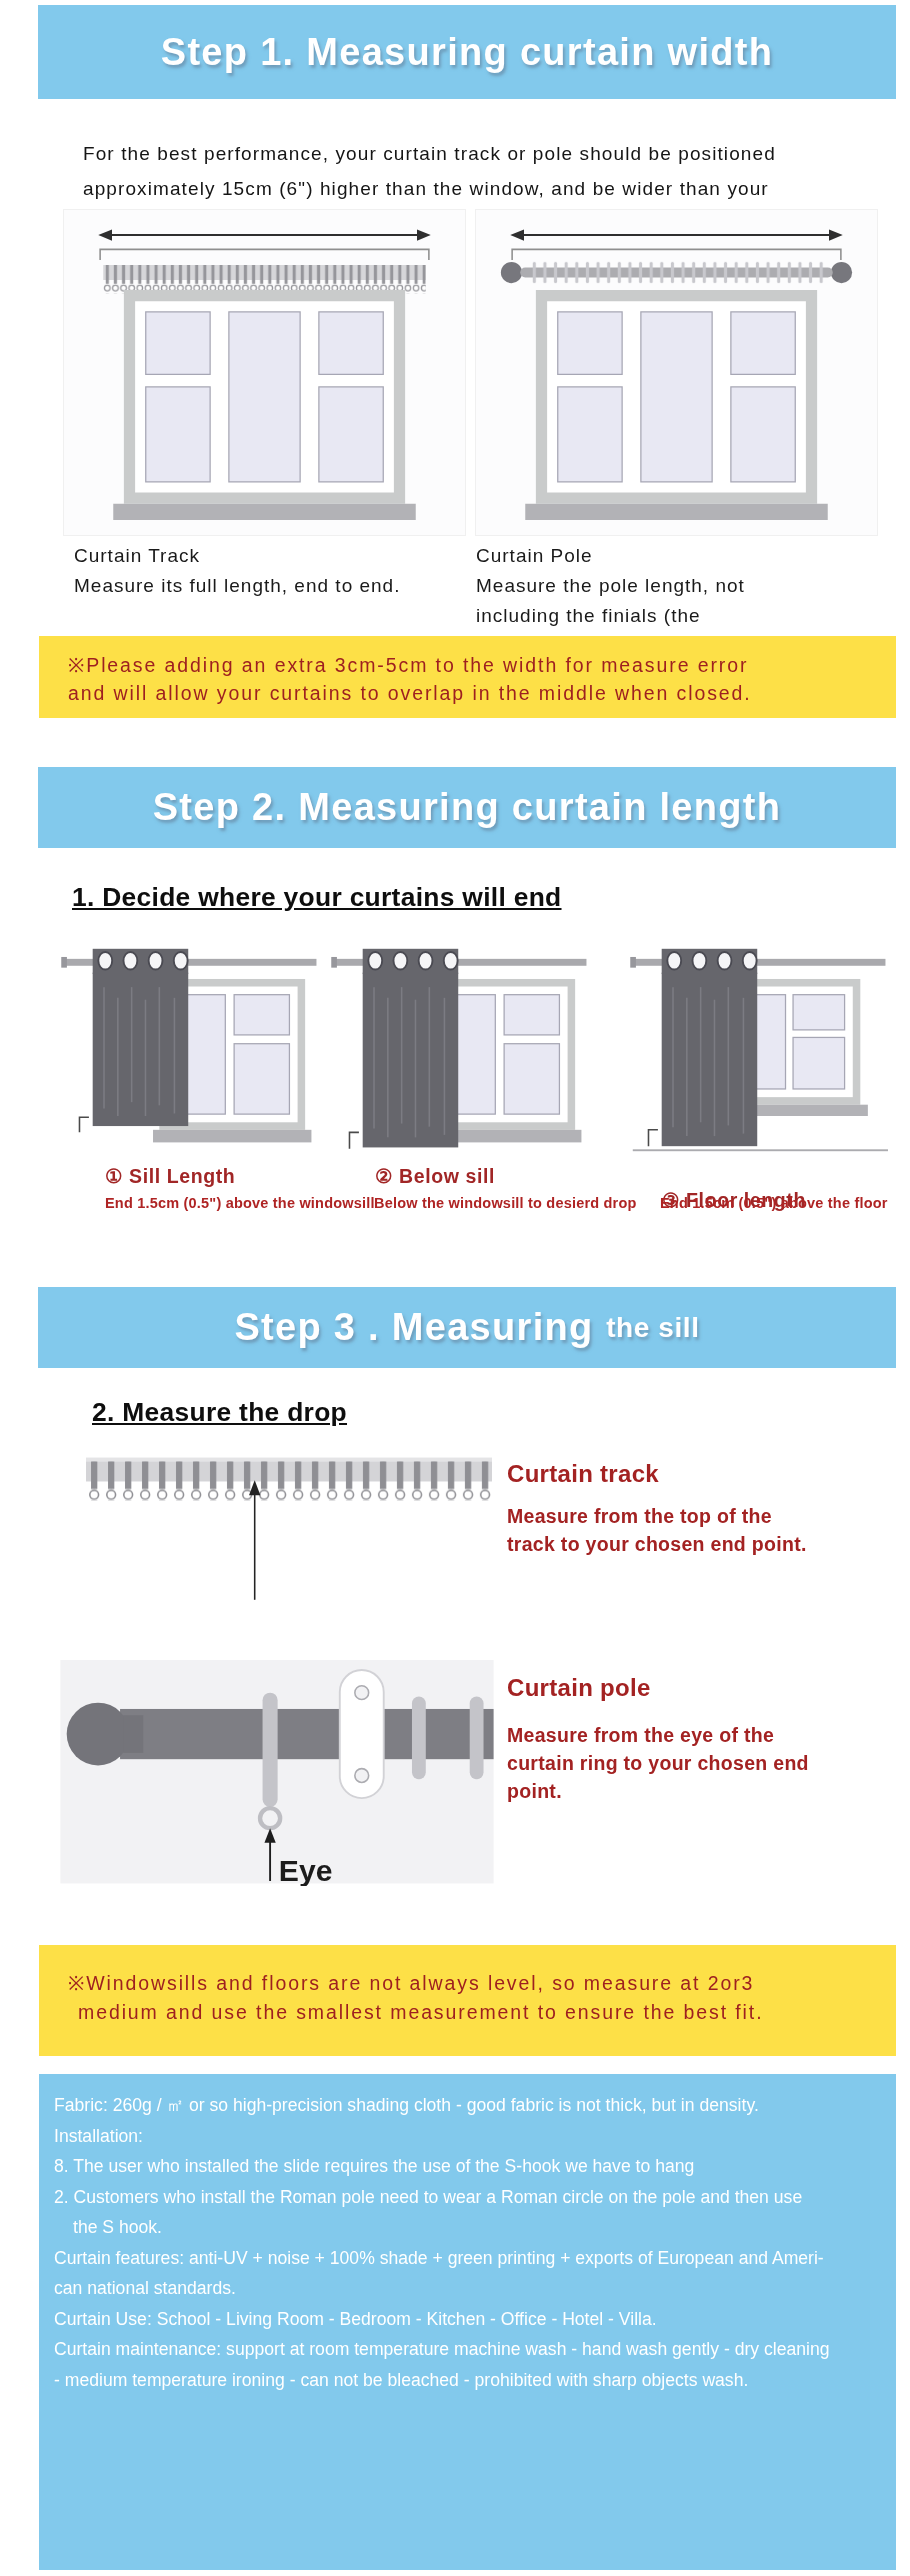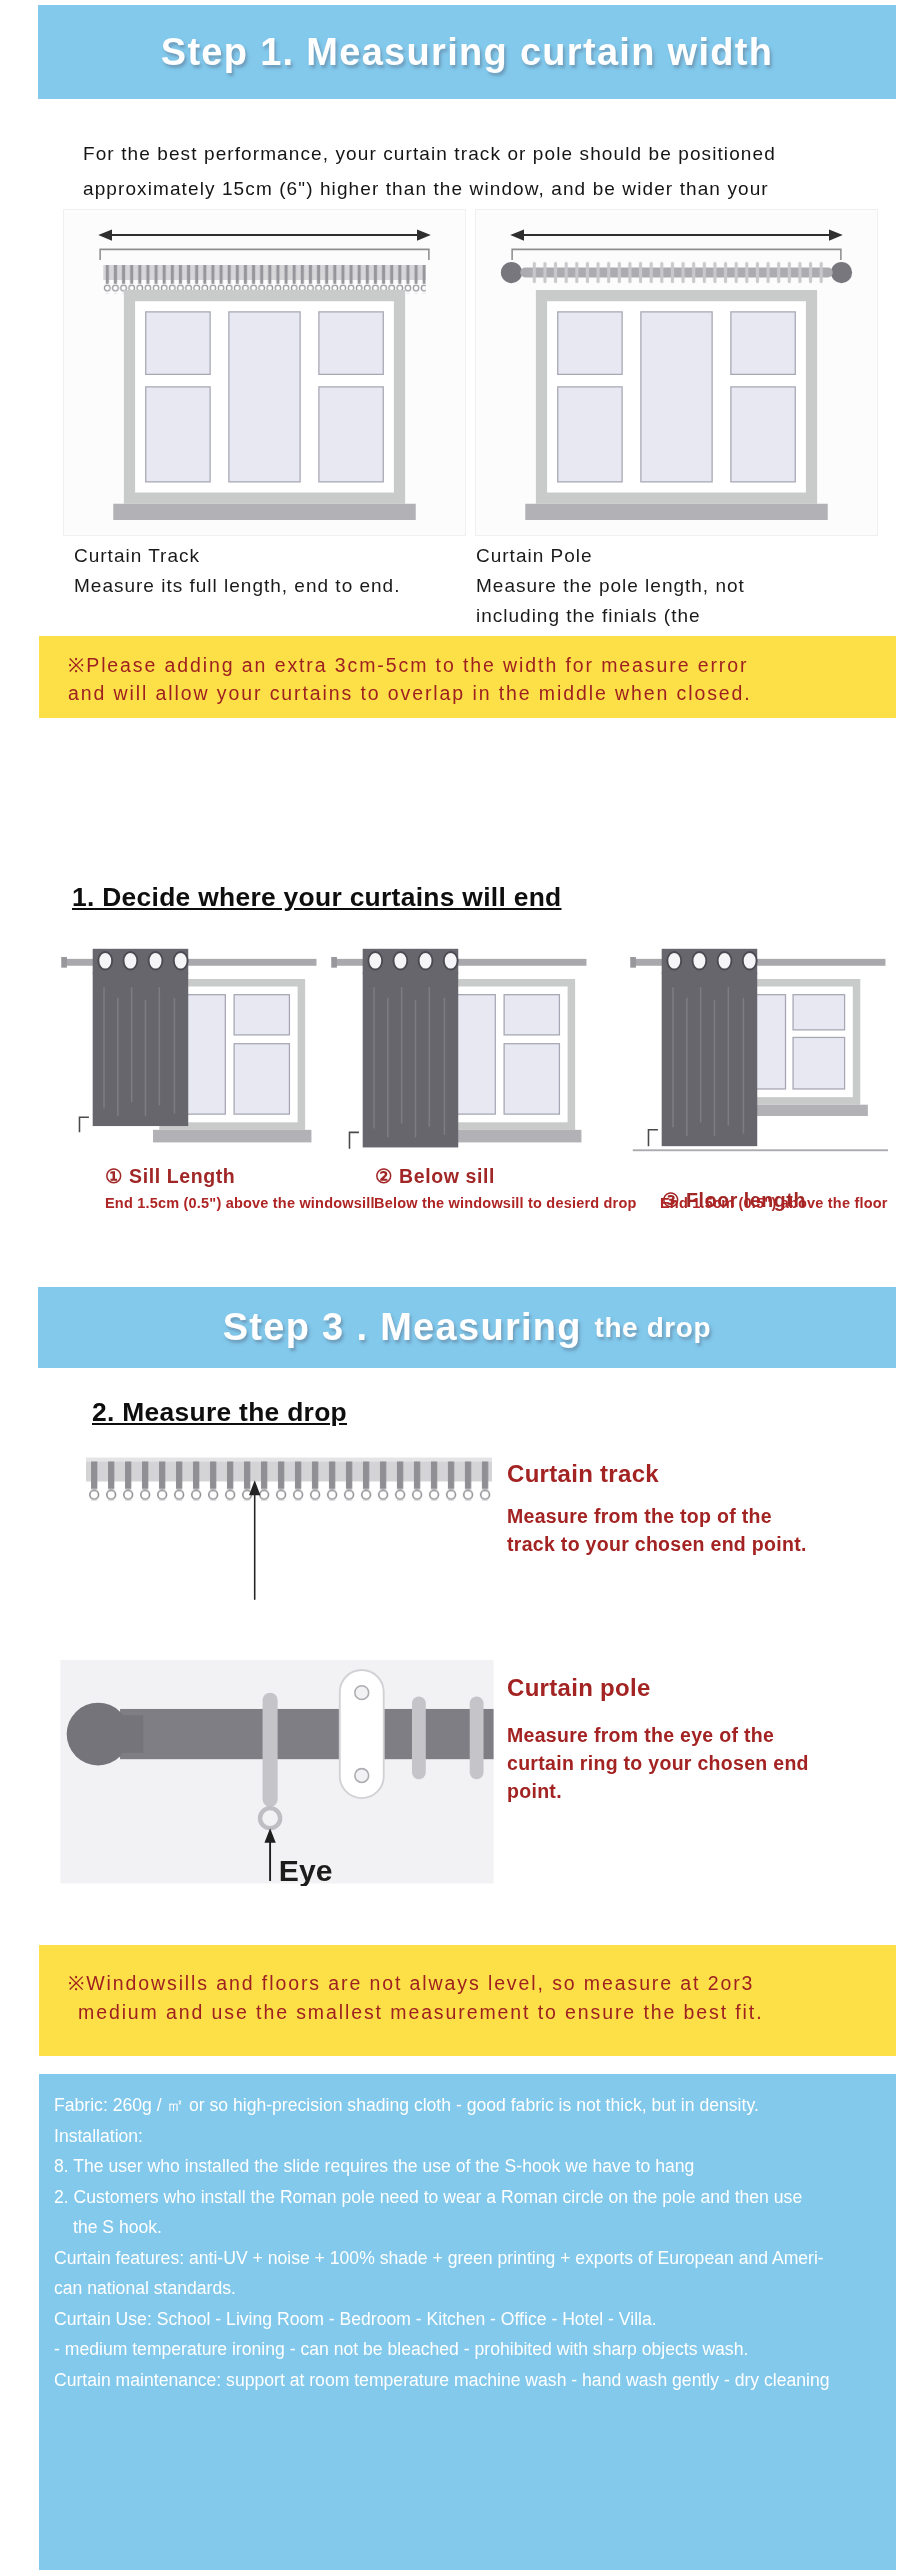--- a/index.html
+++ b/index.html
@@ -155,20 +155,23 @@
     <div>Curtain Pole</div>
     <div>Measure the pole length, not</div>
     <div>including the finials (the</div>
   </div>
 
   <div class="note" id="note1">
     <div>※Please adding an extra 3cm-5cm to the width for measure error</div>
     <div>and will allow your curtains to overlap in the middle when closed.</div>
   </div>
 
+  <div class="banner" id="banner2">
+    <span>Step 2. Measuring curtain length</span>
+  </div>
 
   <div class="h2" id="h2a">1. Decide where your curtains will end</div>
 
   <svg class="drop-svg" id="dropA" viewBox="0 0 420 350">
     <g>
       <rect x="6" y="30" width="402" height="11" fill="#A9A9AD"></rect>
       <rect x="2" y="27" width="9" height="17" fill="#97979C"></rect>
     </g>
     <g>
       <rect x="158" y="62" width="232" height="240" fill="#C9CBCB"></rect>
@@ -276,21 +279,21 @@
 
   <div class="drop-label" id="dlA">① Sill Length</div>
   <div class="drop-desc" id="ddA">End 1.5cm (0.5") above the windowsill</div>
   <div class="drop-label" id="dlB">② Below sill</div>
   <div class="drop-desc" id="ddB">Below the windowsill to desierd drop</div>
   <div class="drop-label" id="dlC">③ Floor length</div>
   <div class="drop-desc" id="ddC">End 1.5cm (0.5") above the floor</div>
 
   <div class="banner" id="banner3">
     <span>Step 3 . Measuring</span>
-    <span class="small">the drop</span>
+    <span class="small">the sill</span>
   </div>
 
   <div class="h2" id="h2b">2. Measure the drop</div>
 
   <svg id="trackSvg" viewBox="0 0 645 235">
     <defs>
       <pattern id="glidF" x="0" y="10" width="27" height="62" patternUnits="userSpaceOnUse">
         <rect x="8" y="0" width="10" height="44" fill="#8F8F94"></rect>
         <circle cx="13" cy="53" r="7" fill="#FFFFFF" stroke="#8F8F94" stroke-width="2.5"></circle>
       </pattern>
@@ -350,18 +353,18 @@
 
   <div class="info">
     <div class="line">Fabric: 260g / ㎡ or so high-precision shading cloth - good fabric is not thick, but in density.</div>
     <div class="line">Installation:</div>
     <div class="line">8. The user who installed the slide requires the use of the S-hook we have to hang</div>
     <div class="line">2. Customers who install the Roman pole need to wear a Roman circle on the pole and then use</div>
     <div class="line">the S hook.</div>
     <div class="line">Curtain features: anti-UV + noise + 100% shade + green printing + exports of European and Ameri-</div>
     <div class="line">can national standards.</div>
     <div class="line">Curtain Use: School - Living Room - Bedroom - Kitchen - Office - Hotel - Villa.</div>
+    <div class="line">Curtain maintenance: support at room temperature machine wash - hand wash gently - dry cleaning</div>
     <div class="line">- medium temperature ironing - can not be bleached - prohibited with sharp objects wash.</div>
-    <div class="line">Curtain maintenance: support at room temperature machine wash - hand wash gently - dry cleaning</div>
   </div>
 
 </div>
 
 
 </body></html>

